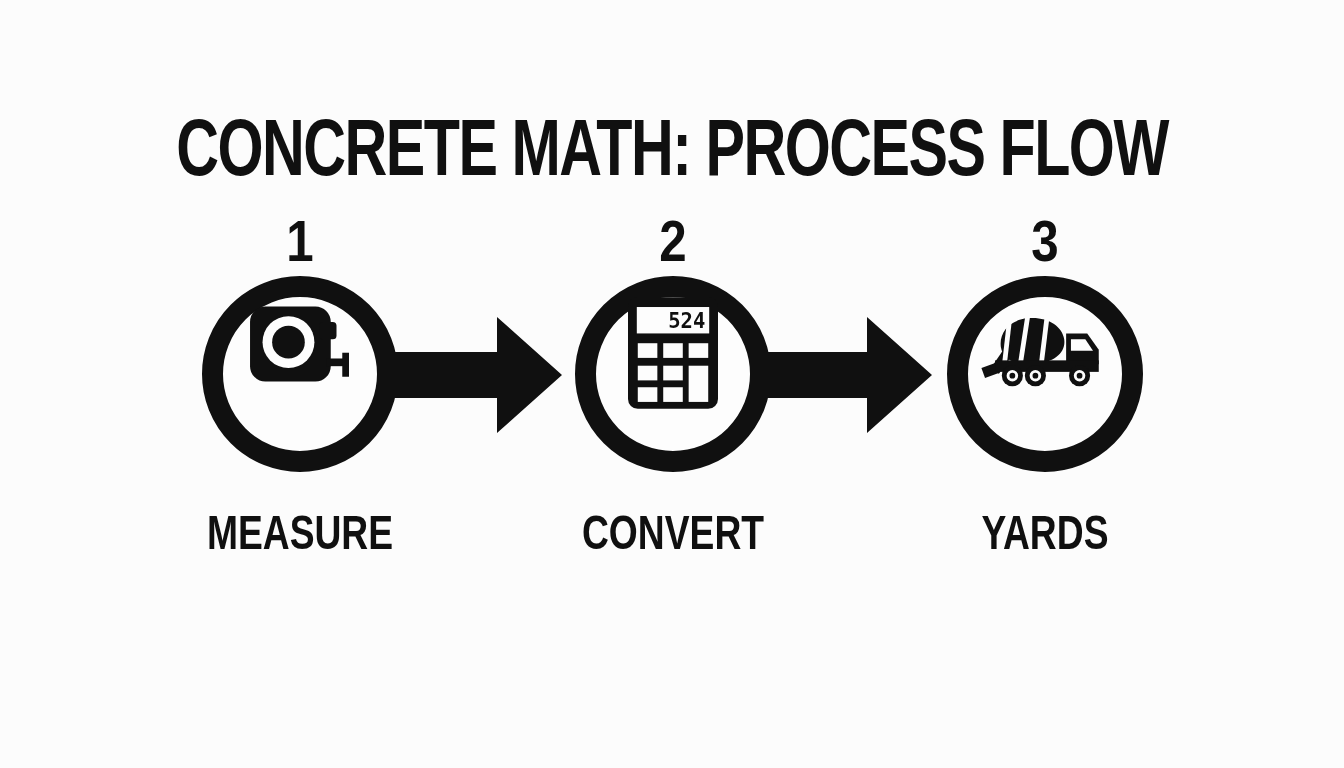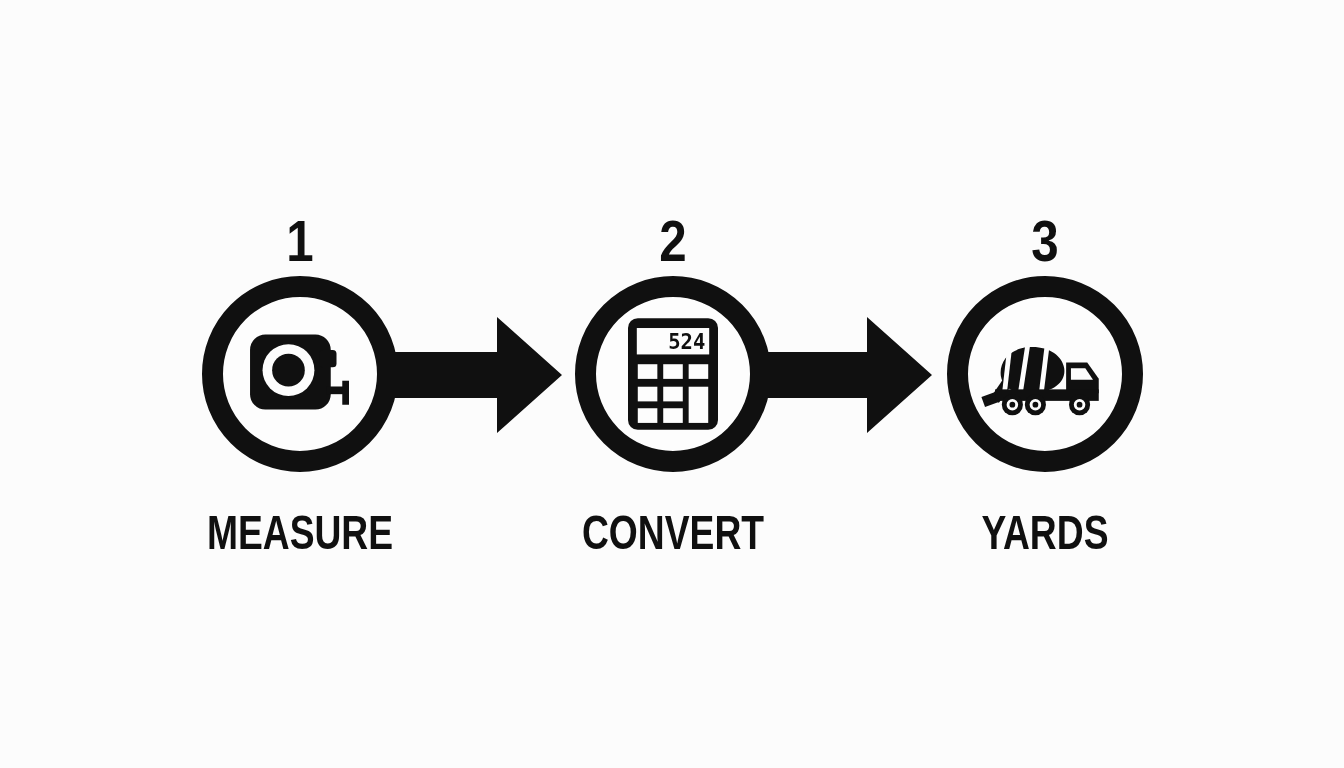--- a/index.html
+++ b/index.html
@@ -52,21 +52,20 @@
 
   .circle {
     box-sizing: border-box;
     width: 196px;
     height: 196px;
     margin: 2px auto 0;
     border: 21px solid #101010;
     border-radius: 50%;
     background: #fdfdfd;
     display: flex;
-    align-items: center;
     justify-content: center;
   }
 
   .step-label {
     display: block;
     margin-top: 32px;
     font-size: 49px;
     font-weight: 700;
     white-space: nowrap;
     transform: scaleX(0.76);
@@ -83,20 +82,23 @@
   .arrow-2 { left: 760px; }
 
   .ink { fill: #101010; }
   .paper { fill: #fdfdfd; }
 </style>
 </head>
 <body>
 
 <div class="canvas">
 
+  <div class="title-wrap">
+    <span class="title-text">CONCRETE MATH: PROCESS FLOW</span>
+  </div>
 
   <div class="step step-1">
     <span class="step-number">1</span>
     <div class="circle">
       <svg width="108" height="98" viewBox="0 0 112 102">
         <rect class="ink" x="4" y="10" width="84" height="78" rx="16"></rect>
         <rect class="ink" x="76" y="26" width="18" height="18" rx="4"></rect>
         <circle class="paper" cx="44" cy="47" r="27"></circle>
         <circle class="ink" cx="44" cy="47" r="17"></circle>
         <rect class="ink" x="84" y="64" width="22" height="8"></rect>

